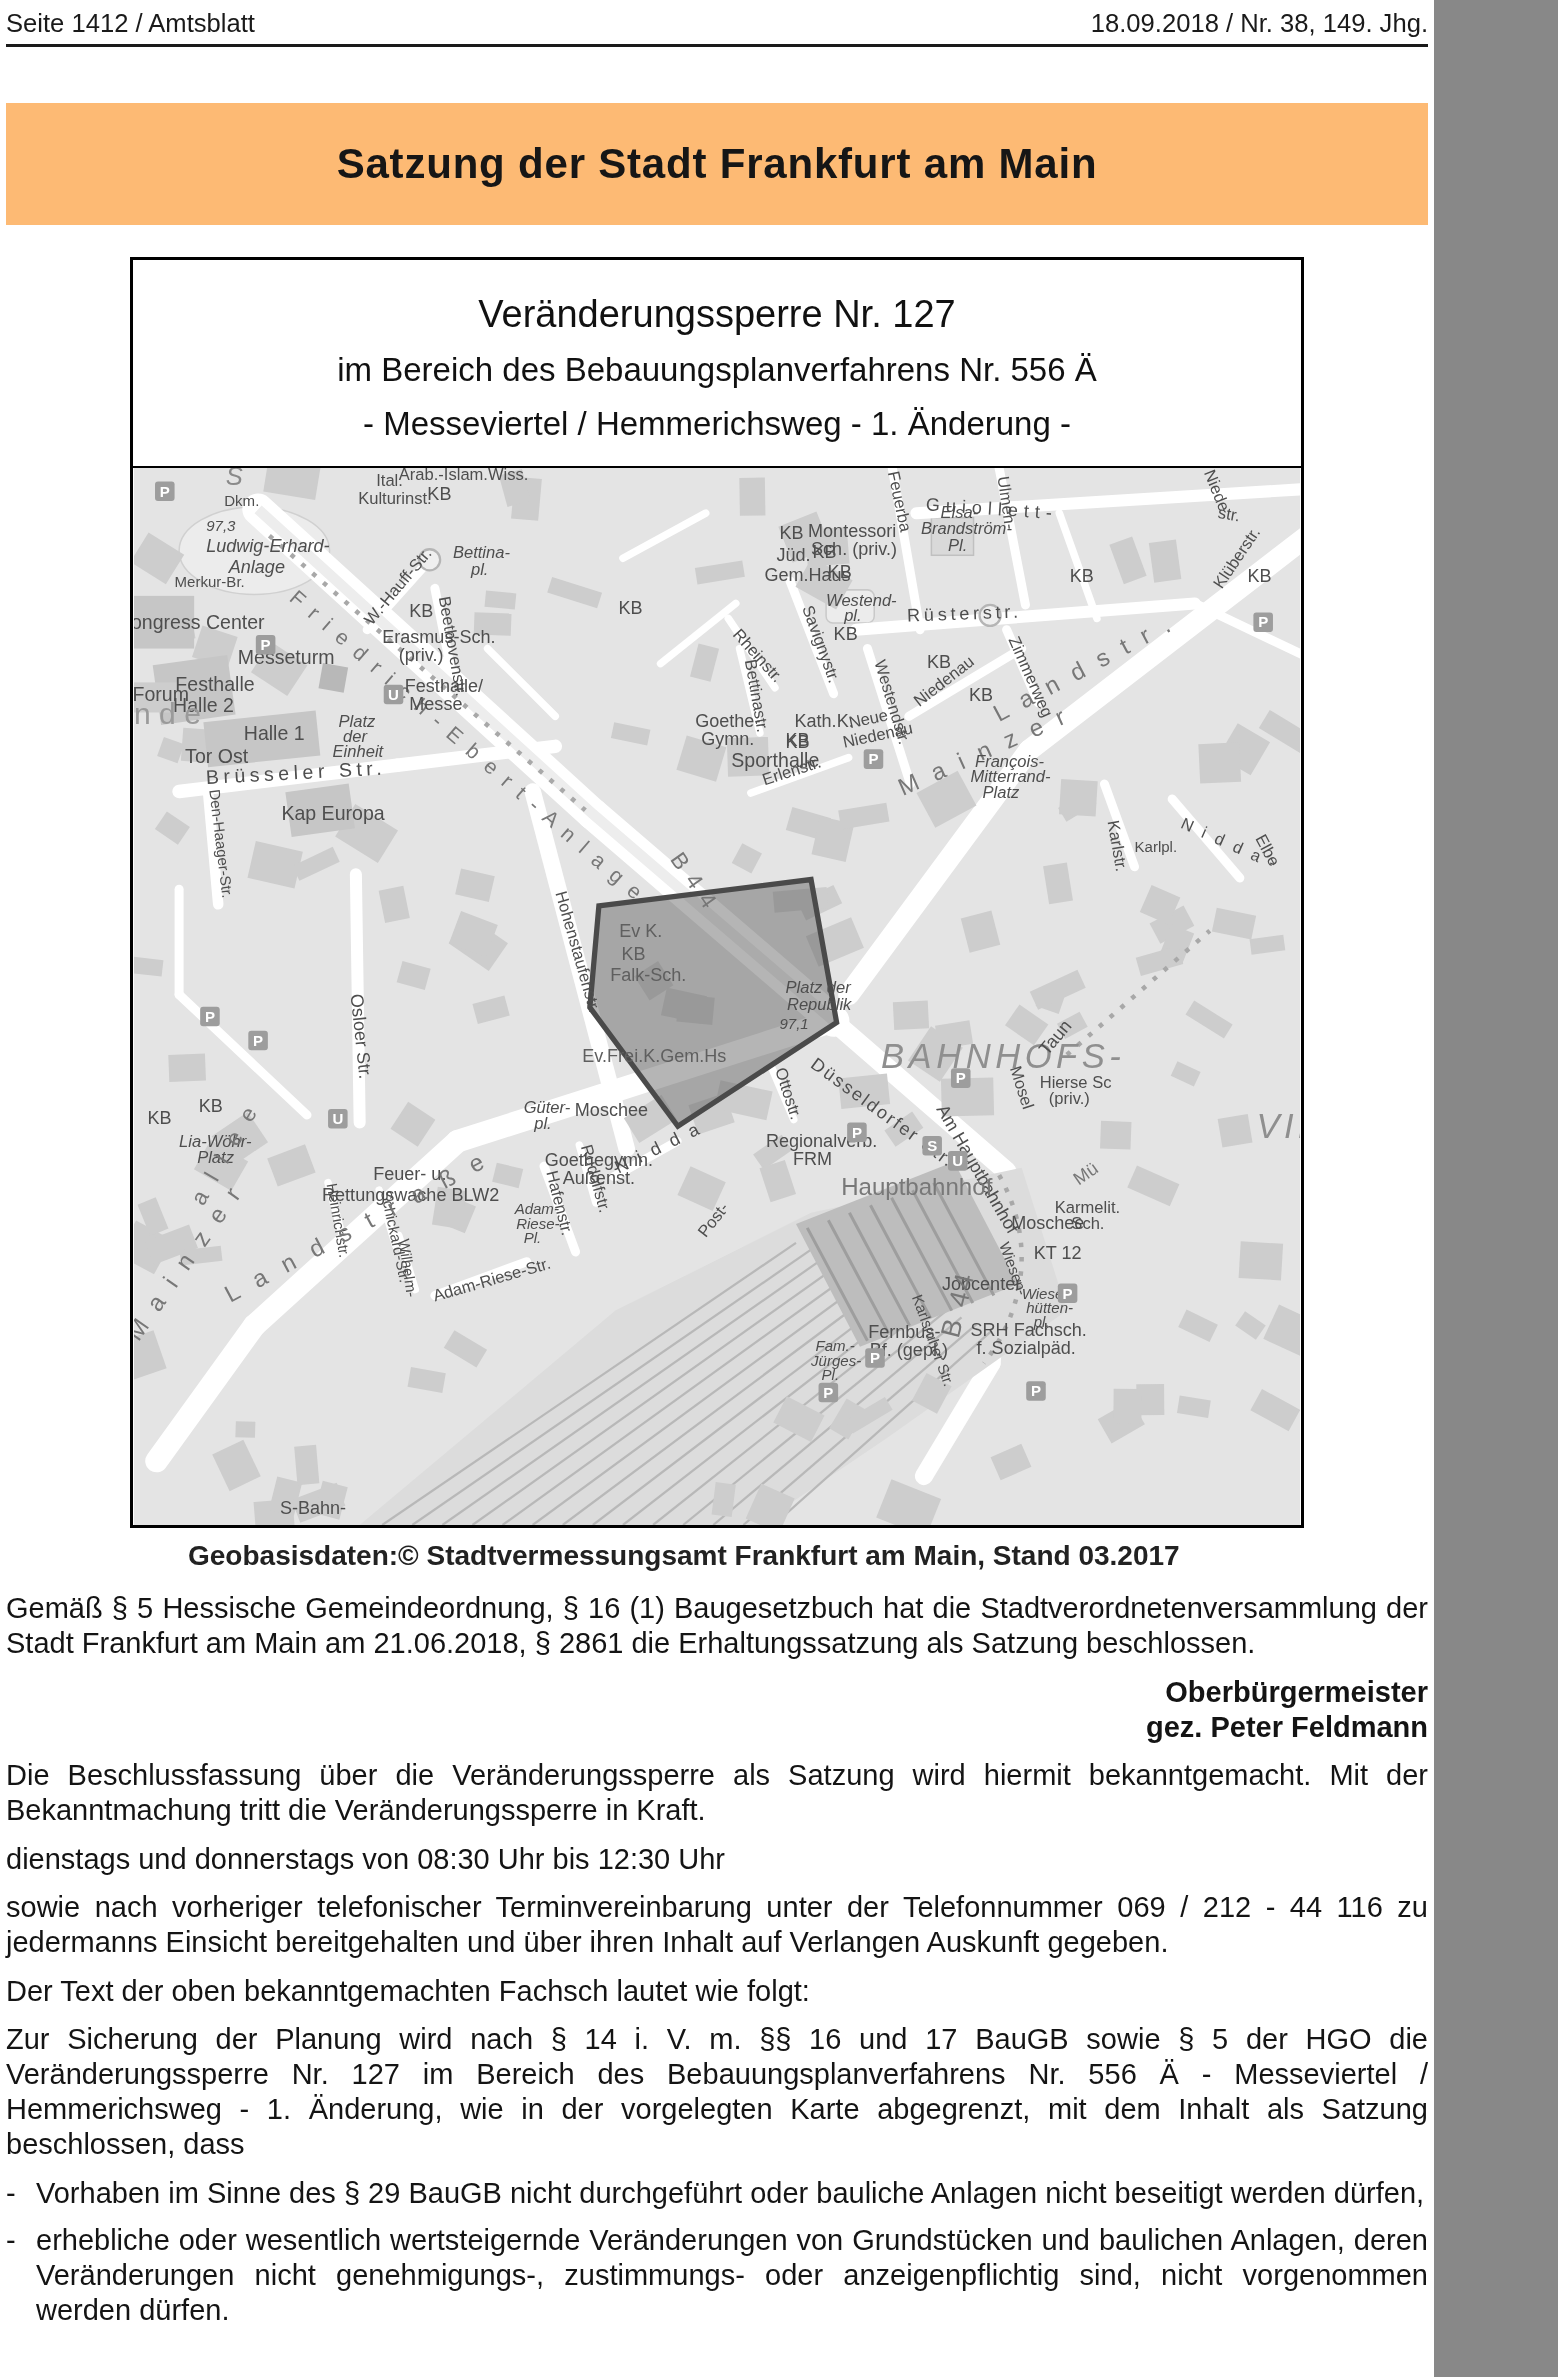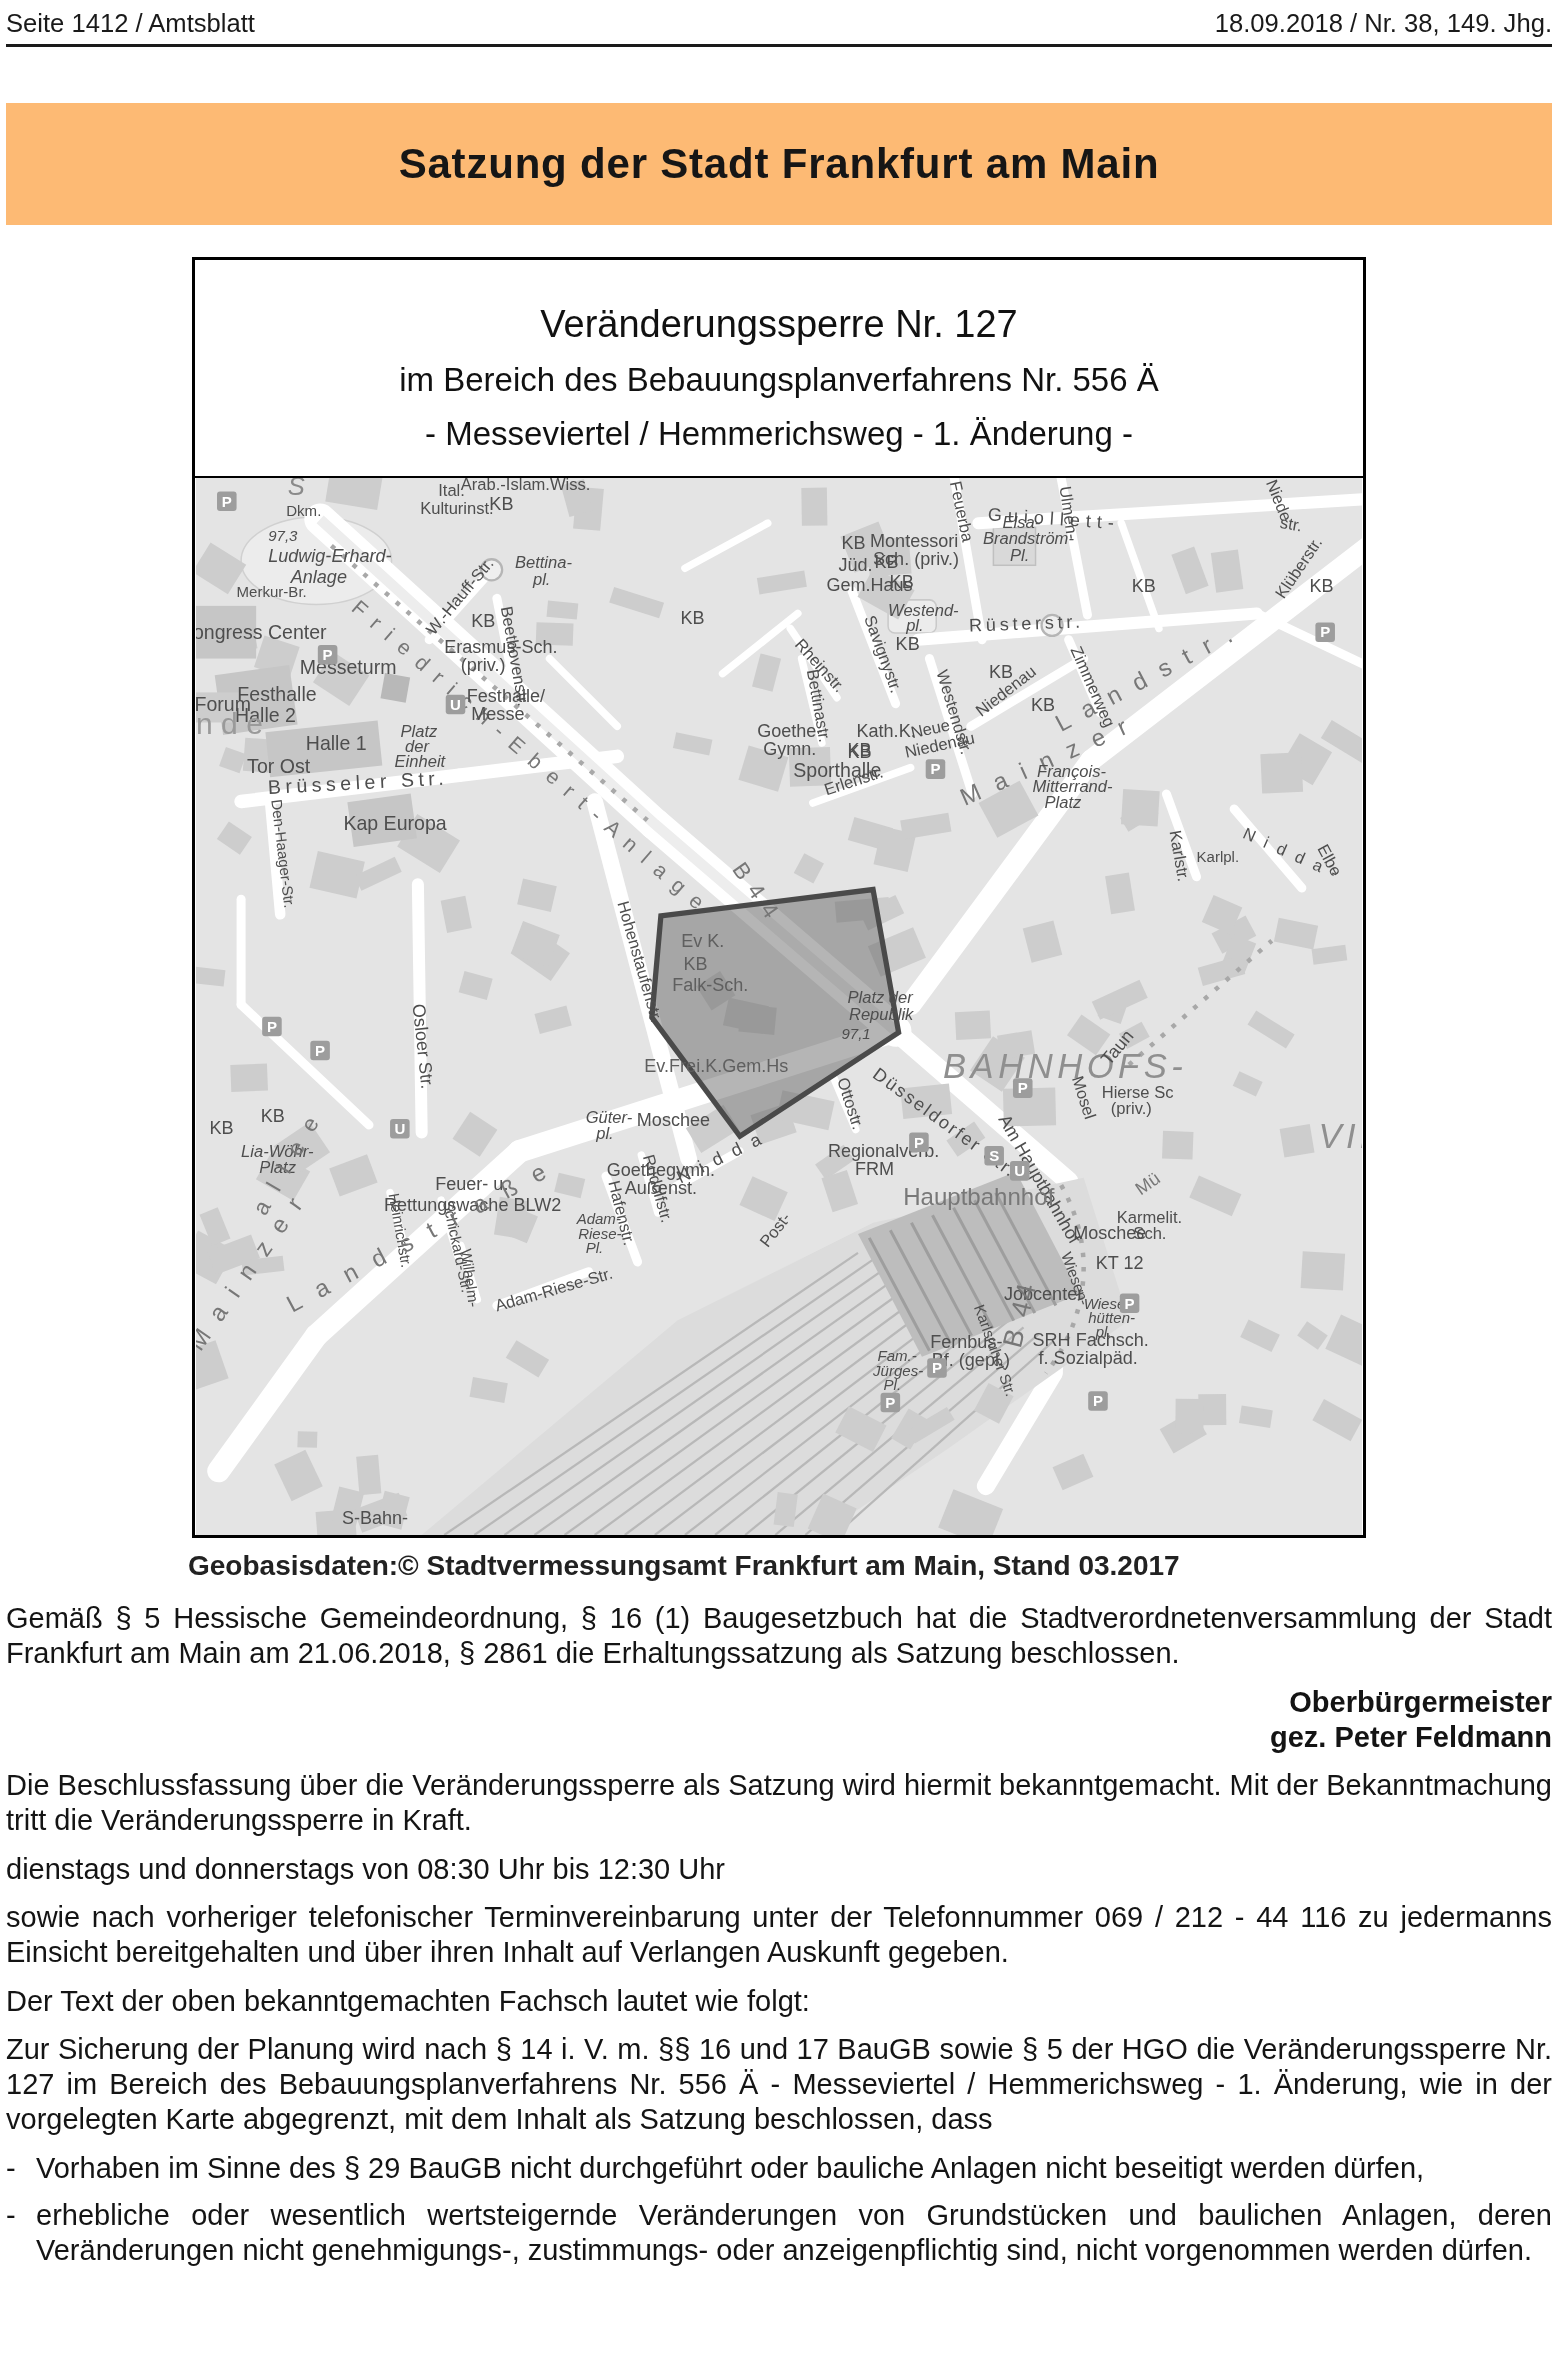--- a/index.html
+++ b/index.html
@@ -1,25 +1,25 @@
 <!DOCTYPE html>
 <html style="font-size:12px"><head>
 <meta charset="utf-8">
 <style>
   html,body{margin:0;padding:0;background:#888;}
-  .page{width:1558px;height:2377px;position:relative;background:#fff;
+  .page{width:1434px;height:2377px;position:relative;background:#fff;
         font-family:"Liberation Sans", sans-serif;color:#111;overflow:hidden;}
   .hdr{display:flex;justify-content:space-between;padding:7.5px 6px 0 6px;
        font-size:25.6px;line-height:30px;color:#1a1a1a;}
   .hdr-rule{height:3px;background:#1a1a1a;margin:6px 6px 0 6px;}
   .titlebar{margin:56px 6px 0 6px;height:122px;background:#fdba74;
             display:flex;align-items:center;justify-content:center;}
   .titlebar span{font-size:42px;font-weight:bold;letter-spacing:0.8px;color:#161616;}
   .mapbox{width:1168px;margin:32px auto 0 auto;border:3px solid #000;}
-  .maptitle{text-align:center;padding:36px 0 15px 0;background:#fff;}
+  .maptitle{text-align:center;padding:26px 0 15px 0;background:#fff;}
   .mt1{font-size:38px;line-height:57px;}
   .mt2{font-size:33px;line-height:54px;}
   .mt3{font-size:33px;line-height:54px;}
   .mapwrap{display:block;border-top:2.3px solid #000;}
   .caption{margin:12px 12px 0 188px;font-size:28px;color:#222;font-weight:bold;}
   .body{margin:19.6px 6px 0 6px;font-size:29px;line-height:35px;color:#141414;}
   .body p{margin:0 0 13.5px 0;text-align:justify;}
   .sig{text-align:right;font-weight:bold;margin:0 0 13.5px 0;line-height:35px;}
   .bullet{display:flex;margin:0 0 12px 0;}
   .bullet .dash{width:30px;flex:none;}

